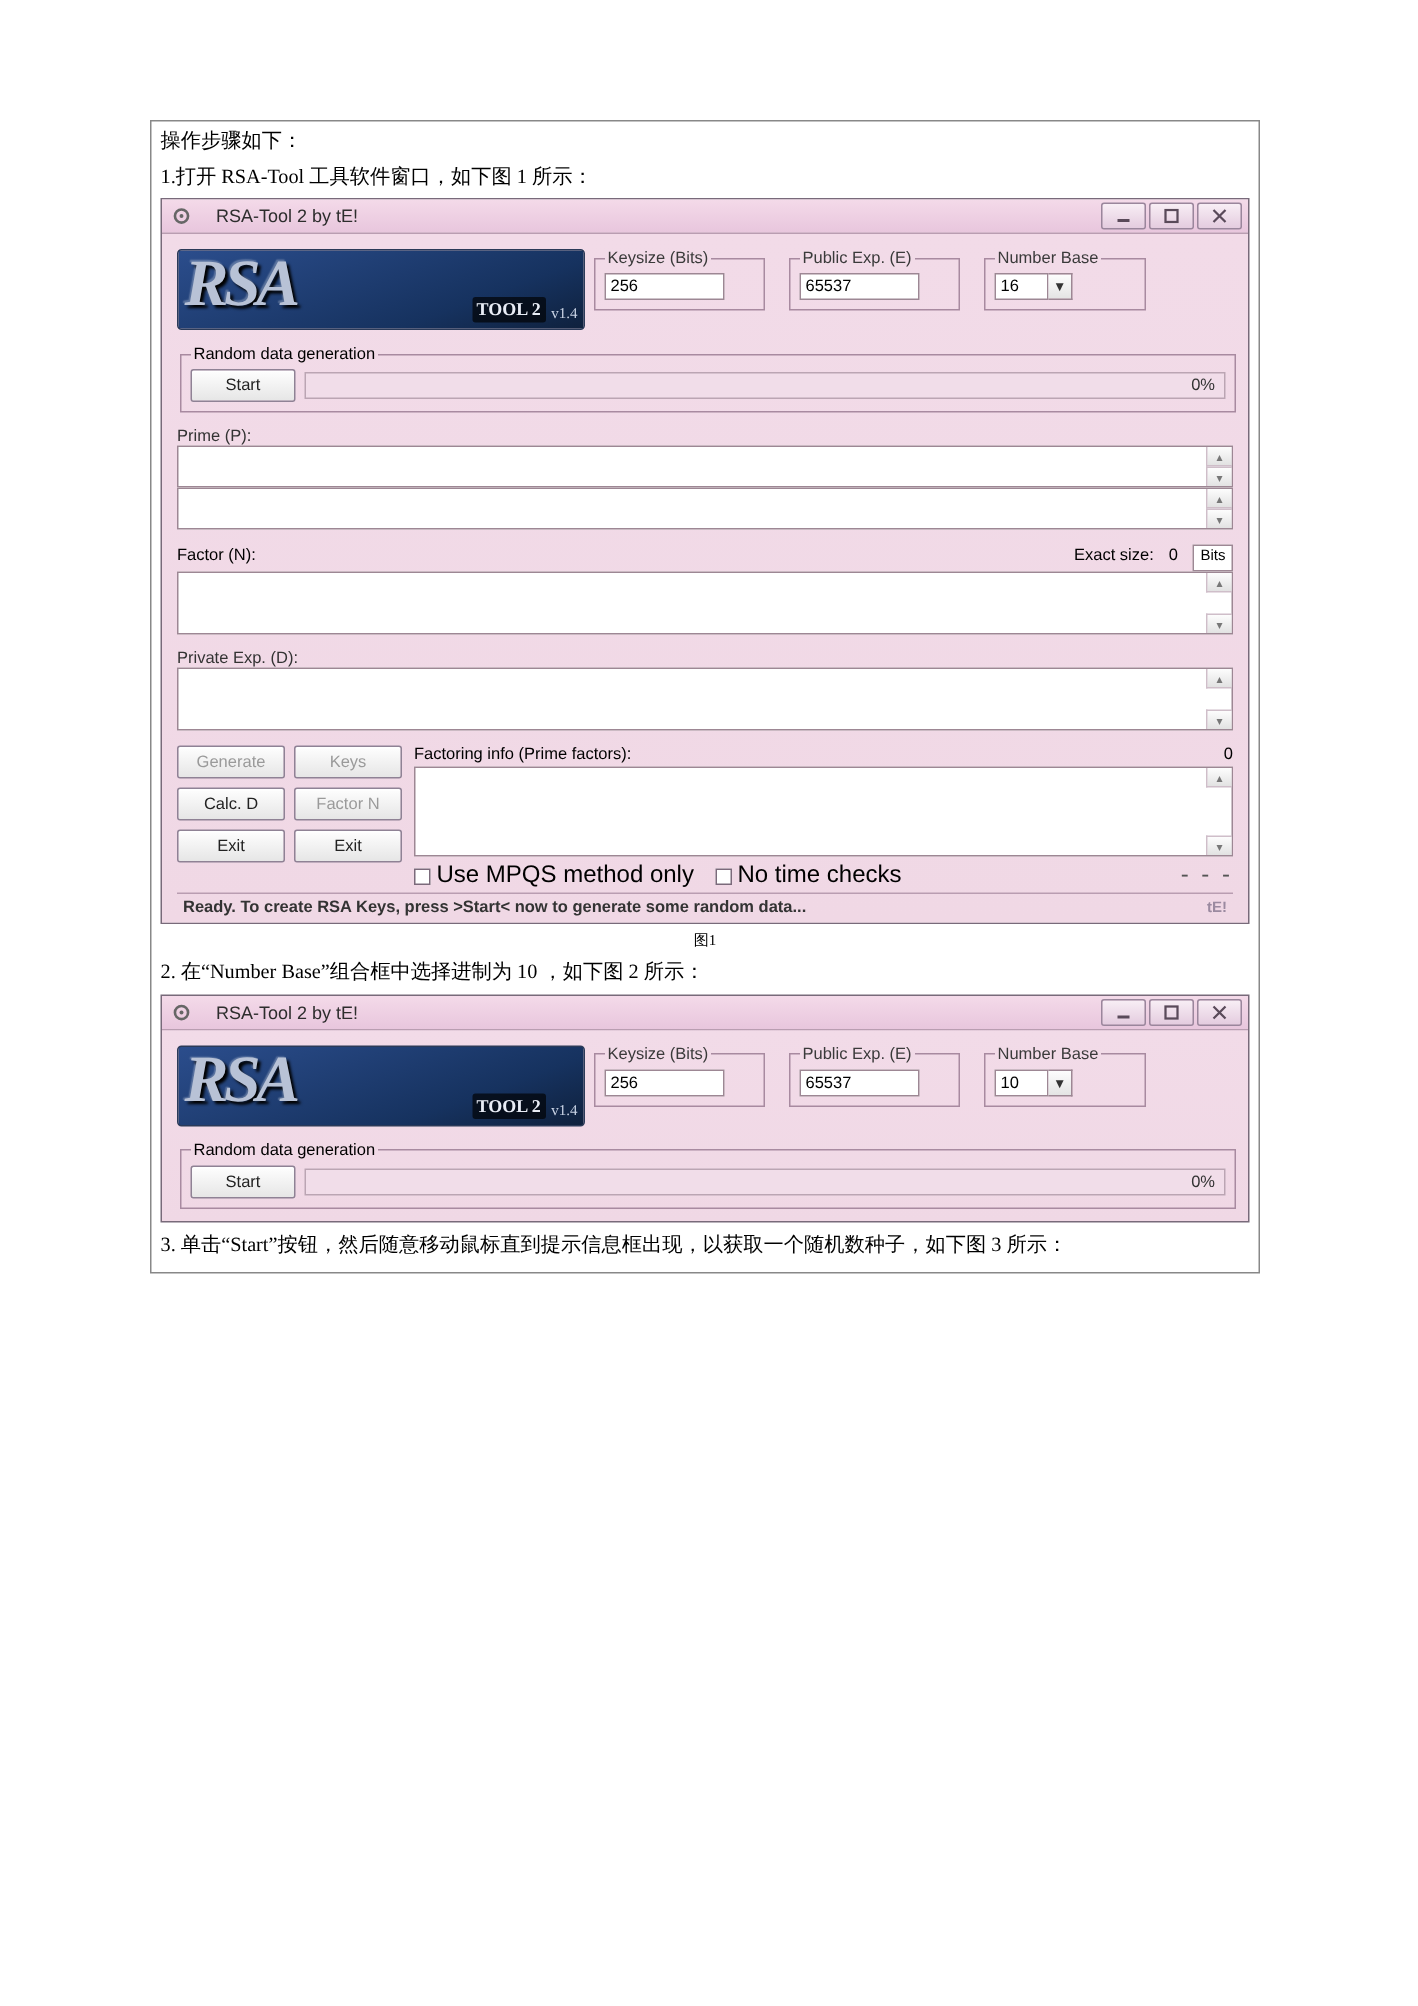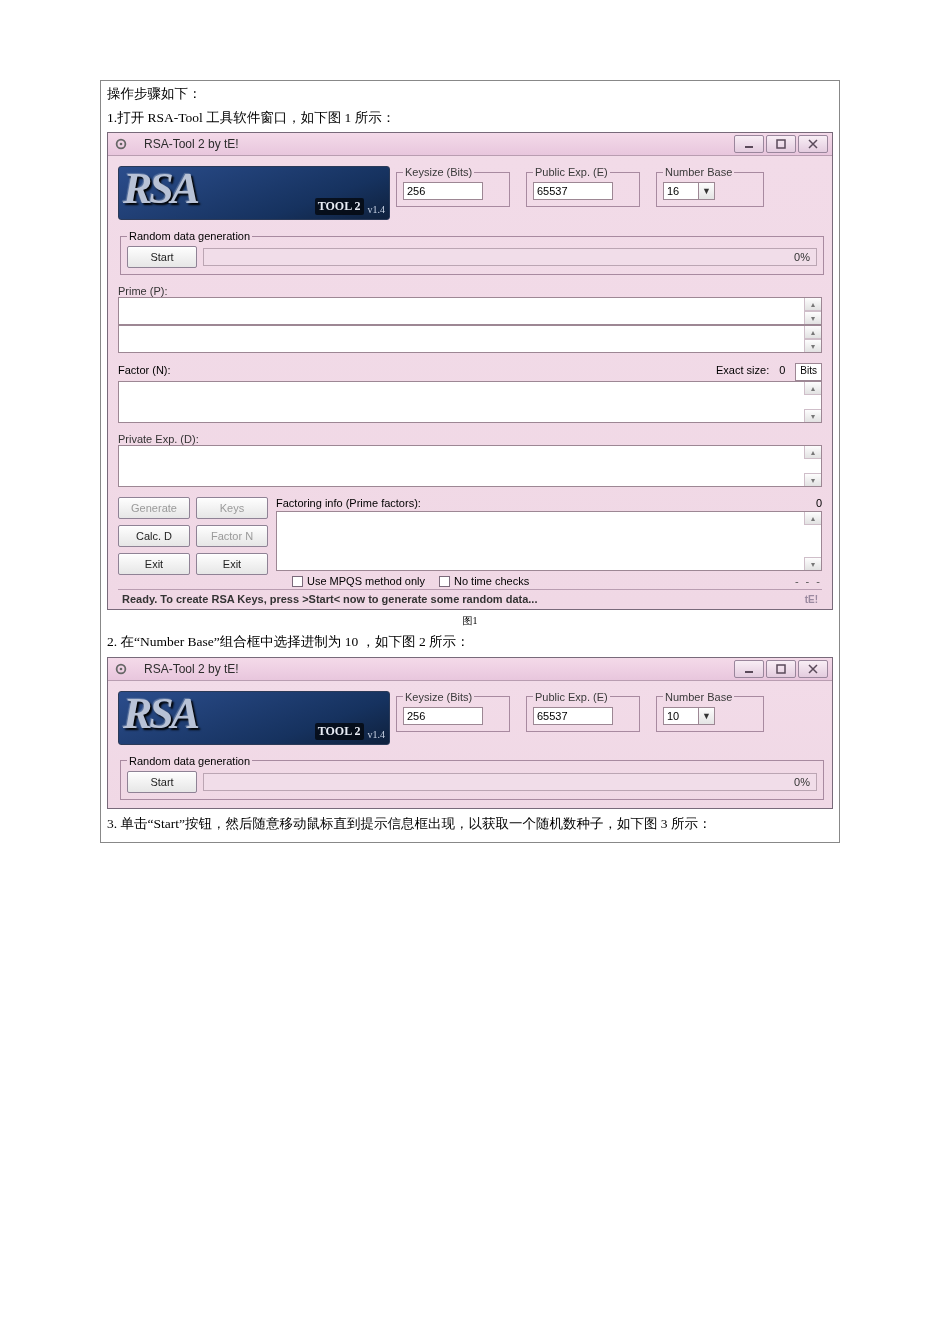--- a/index.html
+++ b/index.html
@@ -309,24 +309,23 @@
   .factor-box {
     border: 1px solid #9d8794;
     background: #fff;
     height: 58px;
     position: relative;
     margin-top: 2px;
   }
 
   .opts-row {
     margin-top: 4px;
-    font-size: 11px;
+    font-size: 16px;
     display: flex;
     gap: 14px;
-    margin-left: 16px;
   }
   .chk {
     display: inline-flex;
     align-items: center;
     gap: 4px;
   }
   .chk .box {
     width: 11px; height: 11px;
     border: 1px solid #7b6a7b;
     background: #fff;

